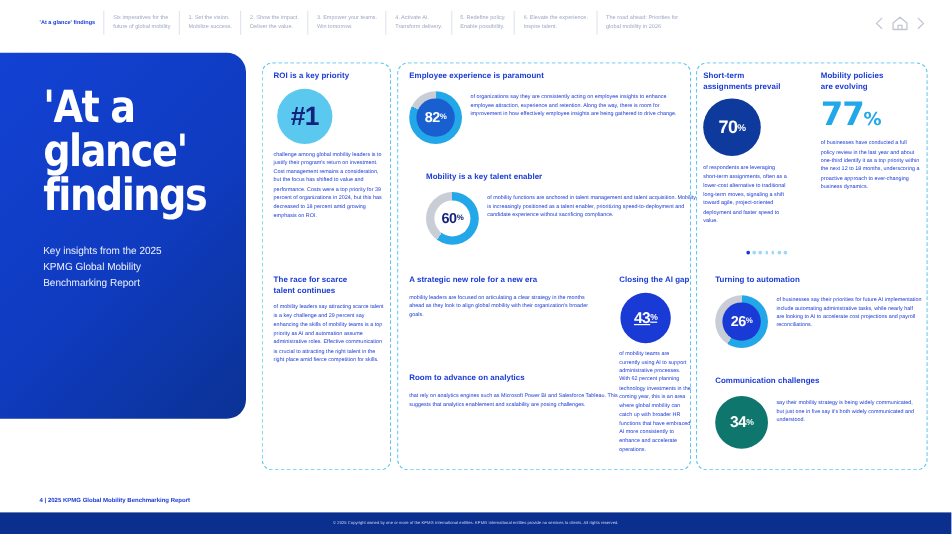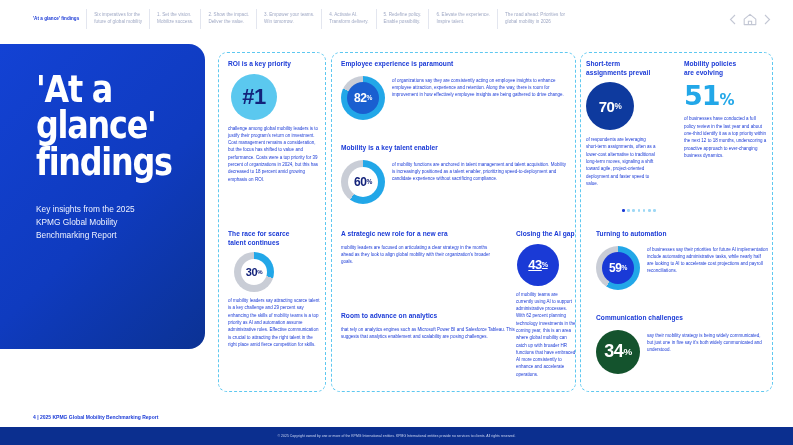--- a/index.html
+++ b/index.html
@@ -165,49 +165,40 @@
     <h3>ROI is a key priority</h3>
     <div class="solid" style="width:46px;height:46px;background:#5bc8ef;font-size:22px;color:#13227a;margin:4px 0 5px 3px;">
       <span>#1</span>
     </div>
     <div class="body">challenge among global mobility leaders is to justify their program's return on investment. Cost management remains a consideration, but the focus has shifted to value and performance. Costs were a top priority for 39 percent of organizations in 2024, but this has decreased to 18 percent amid growing emphasis on ROI.</div>
   </div>
 
   <div class="card" style="left:228px; top:230px; width:92px;">
     <h3 style="white-space:pre-line;">The race for scarce
 talent continues</h3>
-    <div class="donut" style="width:40px;height:40px;margin:4px 0 5px 6px;
-                background:conic-gradient(#22a7e8 0turn 0.30turn, #c9cdd6 0.30turn 1turn);
-                border-radius:50%;">
-      <div class="hole" style="inset:7px;"></div>
-      <div class="num" style="font-size:11px;">
-        <span>30</span>
-          <span class="pct">%</span>
-      </div>
-    </div>
     <div class="body">of mobility leaders say attracting scarce talent is a key challenge and 29 percent say enhancing the skills of mobility teams is a top priority as AI and automation assume administrative roles. Effective communication is crucial to attracting the right talent in the right place amid fierce competition for skills.</div>
   </div>
 
   <div class="card" style="left:341px; top:60px; width:228px;">
     <h3>Employee experience is paramount</h3>
     <div class="row">
       <div class="donut" style="width:44px;height:44px;margin-top:2px;
                   background:conic-gradient(#22a7e8 0turn 0.82turn, #c9cdd6 0.82turn 1turn);
                   border-radius:50%;">
         <div class="hole" style="inset:6px;background:#1a5fd0;"></div>
         <div class="num" style="font-size:12px;color:#fff;">
           <span>82</span>
             <span class="pct">%</span>
         </div>
       </div>
       <div class="body" style="padding-top:3px;">of organizations say they are consistently acting on employee insights to enhance employee attraction, experience and retention. Along the way, there is room for improvement in how effectively employee insights are being gathered to drive change.</div>
     </div>
   </div>
 
-  <div class="card" style="left:341px; top:144px; width:228px;">
+  <div class="card" style="left:355px; top:144px; width:228px;">
     <h3>Mobility is a key talent enabler</h3>
     <div class="row">
       <div class="donut" style="width:44px;height:44px;margin-top:2px;
                   background:conic-gradient(#22a7e8 0turn 0.60turn, #c9cdd6 0.60turn 1turn);
                   border-radius:50%;">
         <div class="hole" style="inset:7px;"></div>
         <div class="num" style="font-size:12px;">
           <span>60</span>
             <span class="pct">%</span>
         </div>
@@ -252,45 +243,45 @@
     <i></i>
     <i></i>
     <i></i>
     <i></i>
   </div>
 
   <div class="card" style="left:684px; top:60px; width:84px;">
     <h3 style="white-space:pre-line;">Mobility policies
 are evolving</h3>
     <div class="bignum" style="font-size:27px;line-height:1.05;margin:2px 0 5px 0;">
-      <span>51</span><span style="font-size:15px;">%</span>
+      <span>77</span><span style="font-size:15px;">%</span>
     </div>
     <div class="body">of businesses have conducted a full policy review in the last year and about one-third identify it as a top priority within the next 12 to 18 months, underscoring a proactive approach to ever-changing business dynamics.</div>
   </div>
 
   <div class="card" style="left:596px; top:230px; width:172px;">
     <h3>Turning to automation</h3>
     <div class="row">
       <div class="donut" style="width:44px;height:44px;margin-top:2px;
                   background:conic-gradient(#22a7e8 0turn 0.59turn, #c9cdd6 0.59turn 1turn);
                   border-radius:50%;">
         <div class="hole" style="inset:6px;background:#1a3ad6;"></div>
         <div class="num" style="font-size:12px;color:#fff;">
-          <span>59</span>
+          <span>26</span>
             <span class="pct">%</span>
         </div>
       </div>
       <div class="body" style="padding-top:2px;">of businesses say their priorities for future AI implementation include automating administrative tasks, while nearly half are looking to AI to accelerate cost projections and payroll reconciliations.</div>
     </div>
   </div>
 
   <div class="card" style="left:596px; top:314px; width:172px;">
     <h3>Communication challenges</h3>
     <div class="row">
-      <div class="solid" style="width:44px;height:44px;background:#14532d;font-size:18px;margin-top:2px;">
+      <div class="solid" style="width:44px;height:44px;background:#0f766e;font-size:13px;margin-top:2px;">
         <span>34</span>
           <span class="pct">%</span>
       </div>
       <div class="body" style="padding-top:4px;">say their mobility strategy is being widely communicated, but just one in five say it's both widely communicated and understood.</div>
     </div>
   </div>
 
   <div class="footer-left">4  |  2025 KPMG Global Mobility Benchmarking Report</div>
   <div class="footer-bar">
     <span>© 2025 Copyright owned by one or more of the KPMG International entities. KPMG International entities provide no services to clients. All rights reserved.</span>

